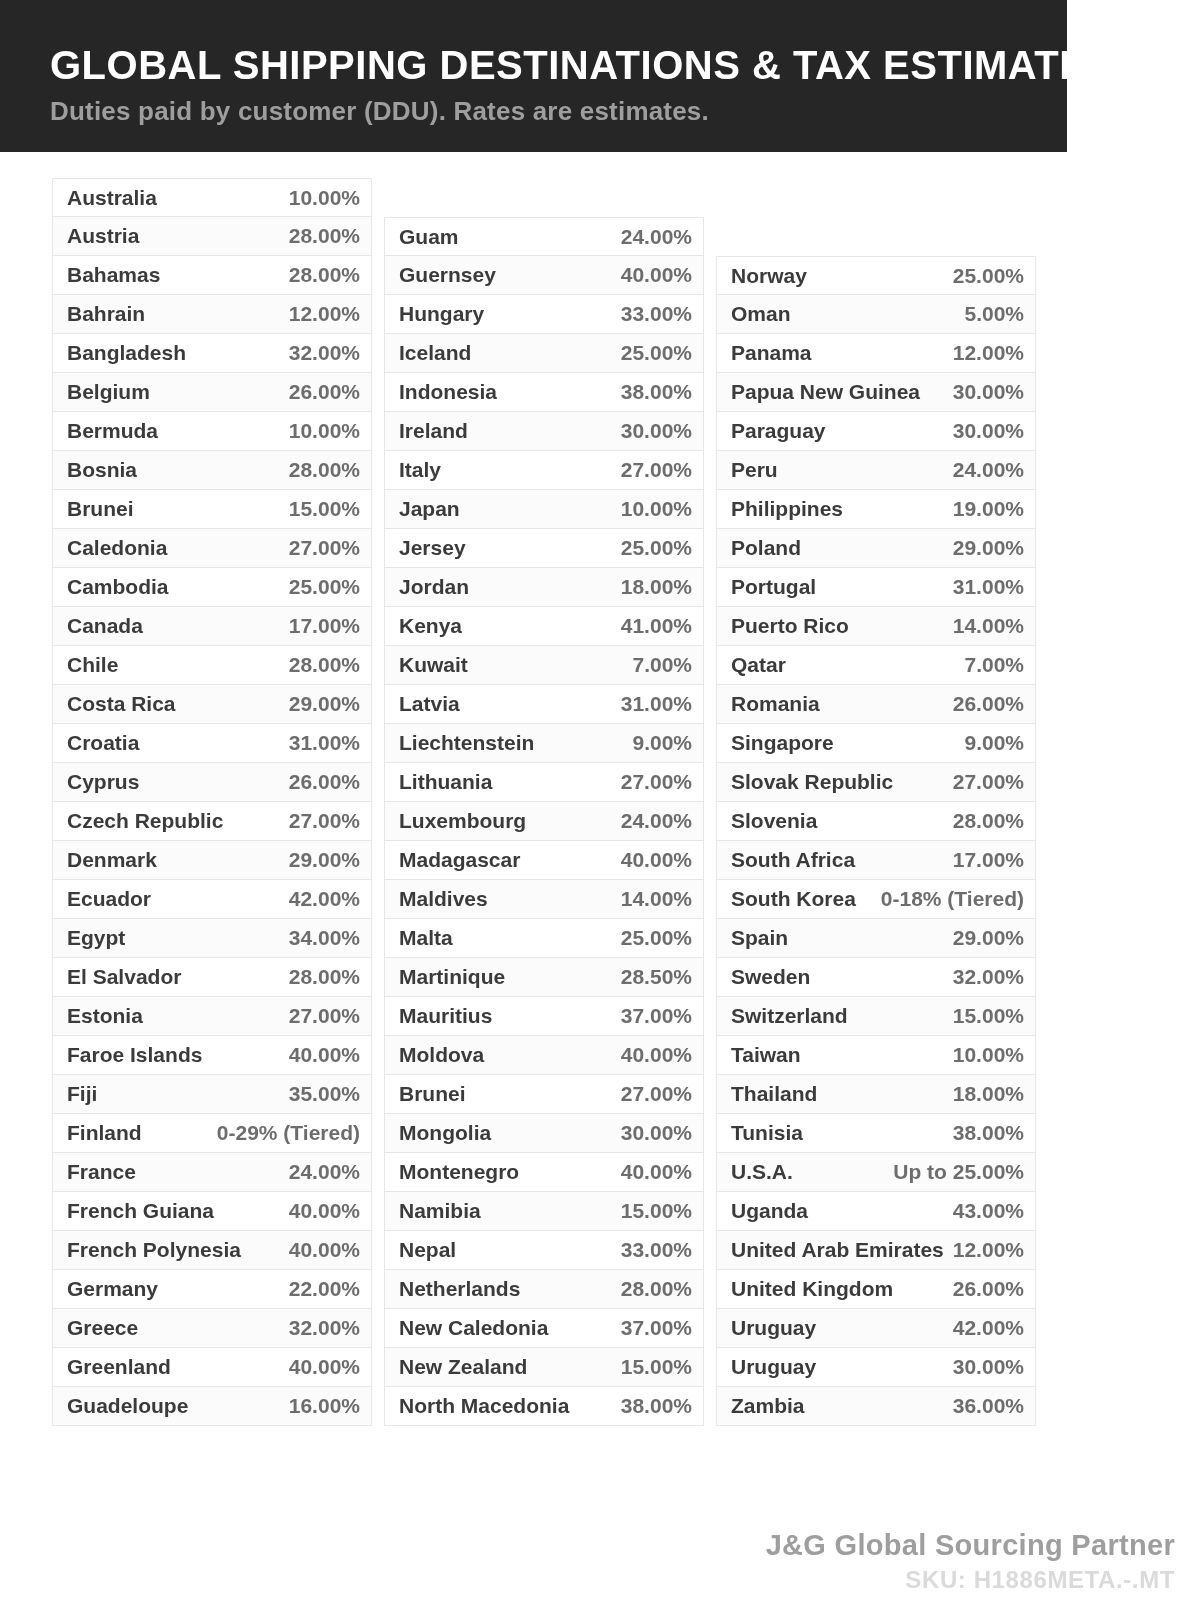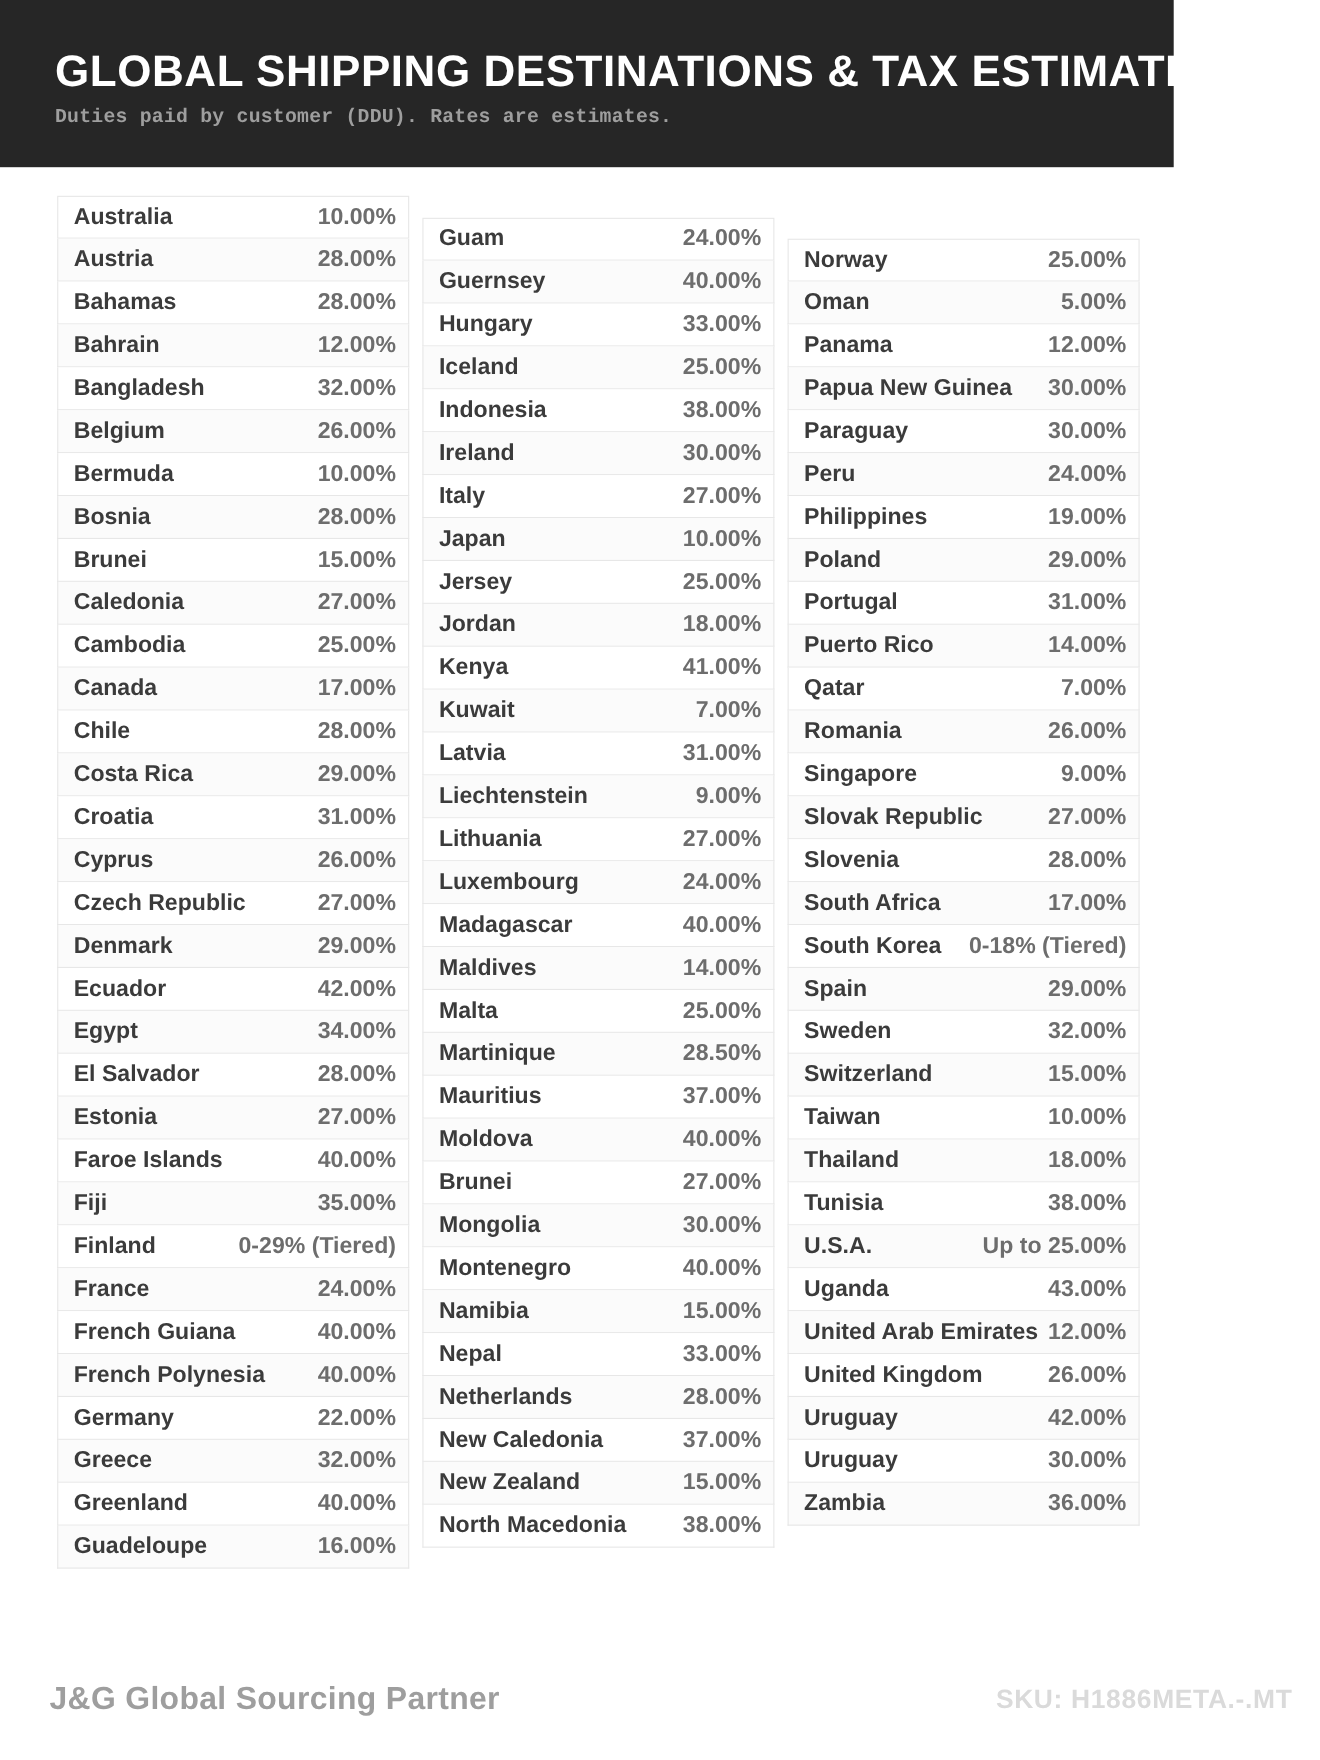--- a/index.html
+++ b/index.html
@@ -27,37 +27,36 @@
     color: var(--title-color, #ffffff);
     font-size: 40px;
     font-weight: bold;
     letter-spacing: 0.5px;
     line-height: 1;
     white-space: nowrap;
   }
   .subtitle {
     margin: 13px 0 0 0;
     color: var(--subtitle-color, #9e9e9e);
-    font-size: 18px;
+    font-size: 26px;
     font-weight: bold;
     letter-spacing: 0.2px;
     line-height: 1;
     white-space: nowrap;
-    font-family: Liberation Mono, monospace;
   }
 
   
   .columns {
     position: absolute;
     top: 178px;
     left: 37px;
     width: 984px;
     display: flex;
     gap: 12px;
-    align-items: center;
+    align-items: flex-end;
     padding-left: 15px;
   }
   .column { flex: 1; min-width: 0; }
   .row {
     display: flex;
     justify-content: space-between;
     align-items: center;
     height: 39px;
     box-sizing: border-box;
     border: 1px solid var(--row-border, #e7e7e7);
@@ -82,20 +81,21 @@
 
   
   .footer {
     position: absolute;
     top: 1528px;
     left: 45px;
     right: 25px;
     display: flex;
     justify-content: space-between;
     align-items: flex-end;
+    flex-direction: column;
   }
   .brand {
     font-size: 29px;
     font-weight: bold;
     color: var(--brand-color, #9e9e9e);
     letter-spacing: 0.3px;
     line-height: 1.2;
   }
   .sku {
     font-size: 24px;

